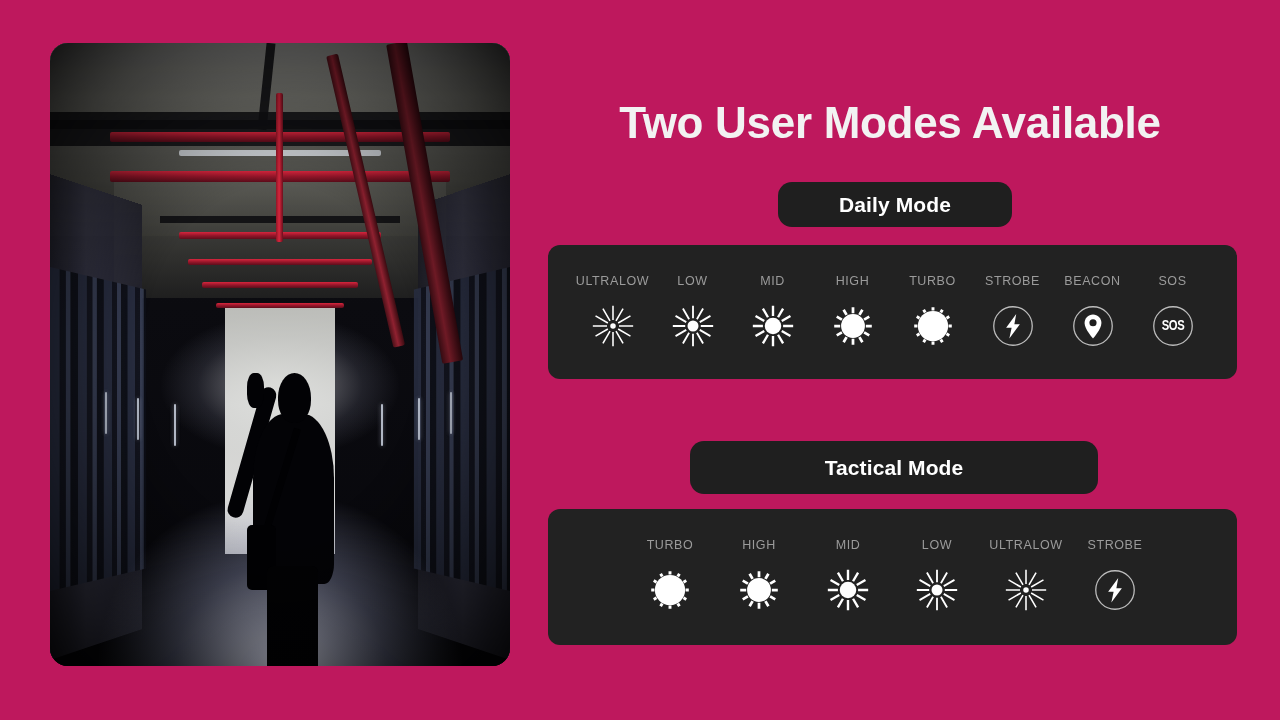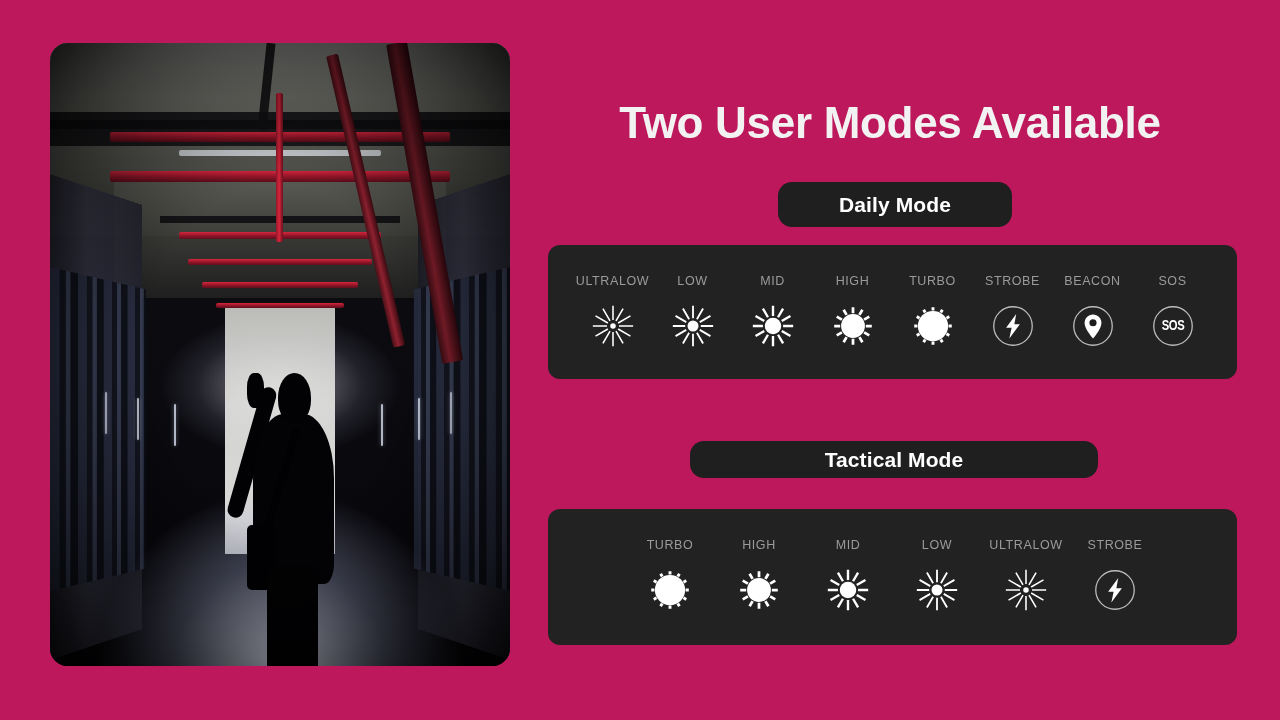--- a/index.html
+++ b/index.html
@@ -264,21 +264,21 @@
   .mode-btn.daily {
     left: 238px;
     top: 182px;
     width: 234px;
     height: 45px;
   }
   .mode-btn.tactical {
     left: 150px;
     top: 441px;
     width: 408px;
-    height: 37px;
+    height: 53px;
   }
 
   .panel {
     position: absolute;
     background: #222222;
     border-radius: 12px;
   }
   .panel.daily {
     left: 8px;
     top: 245px;

